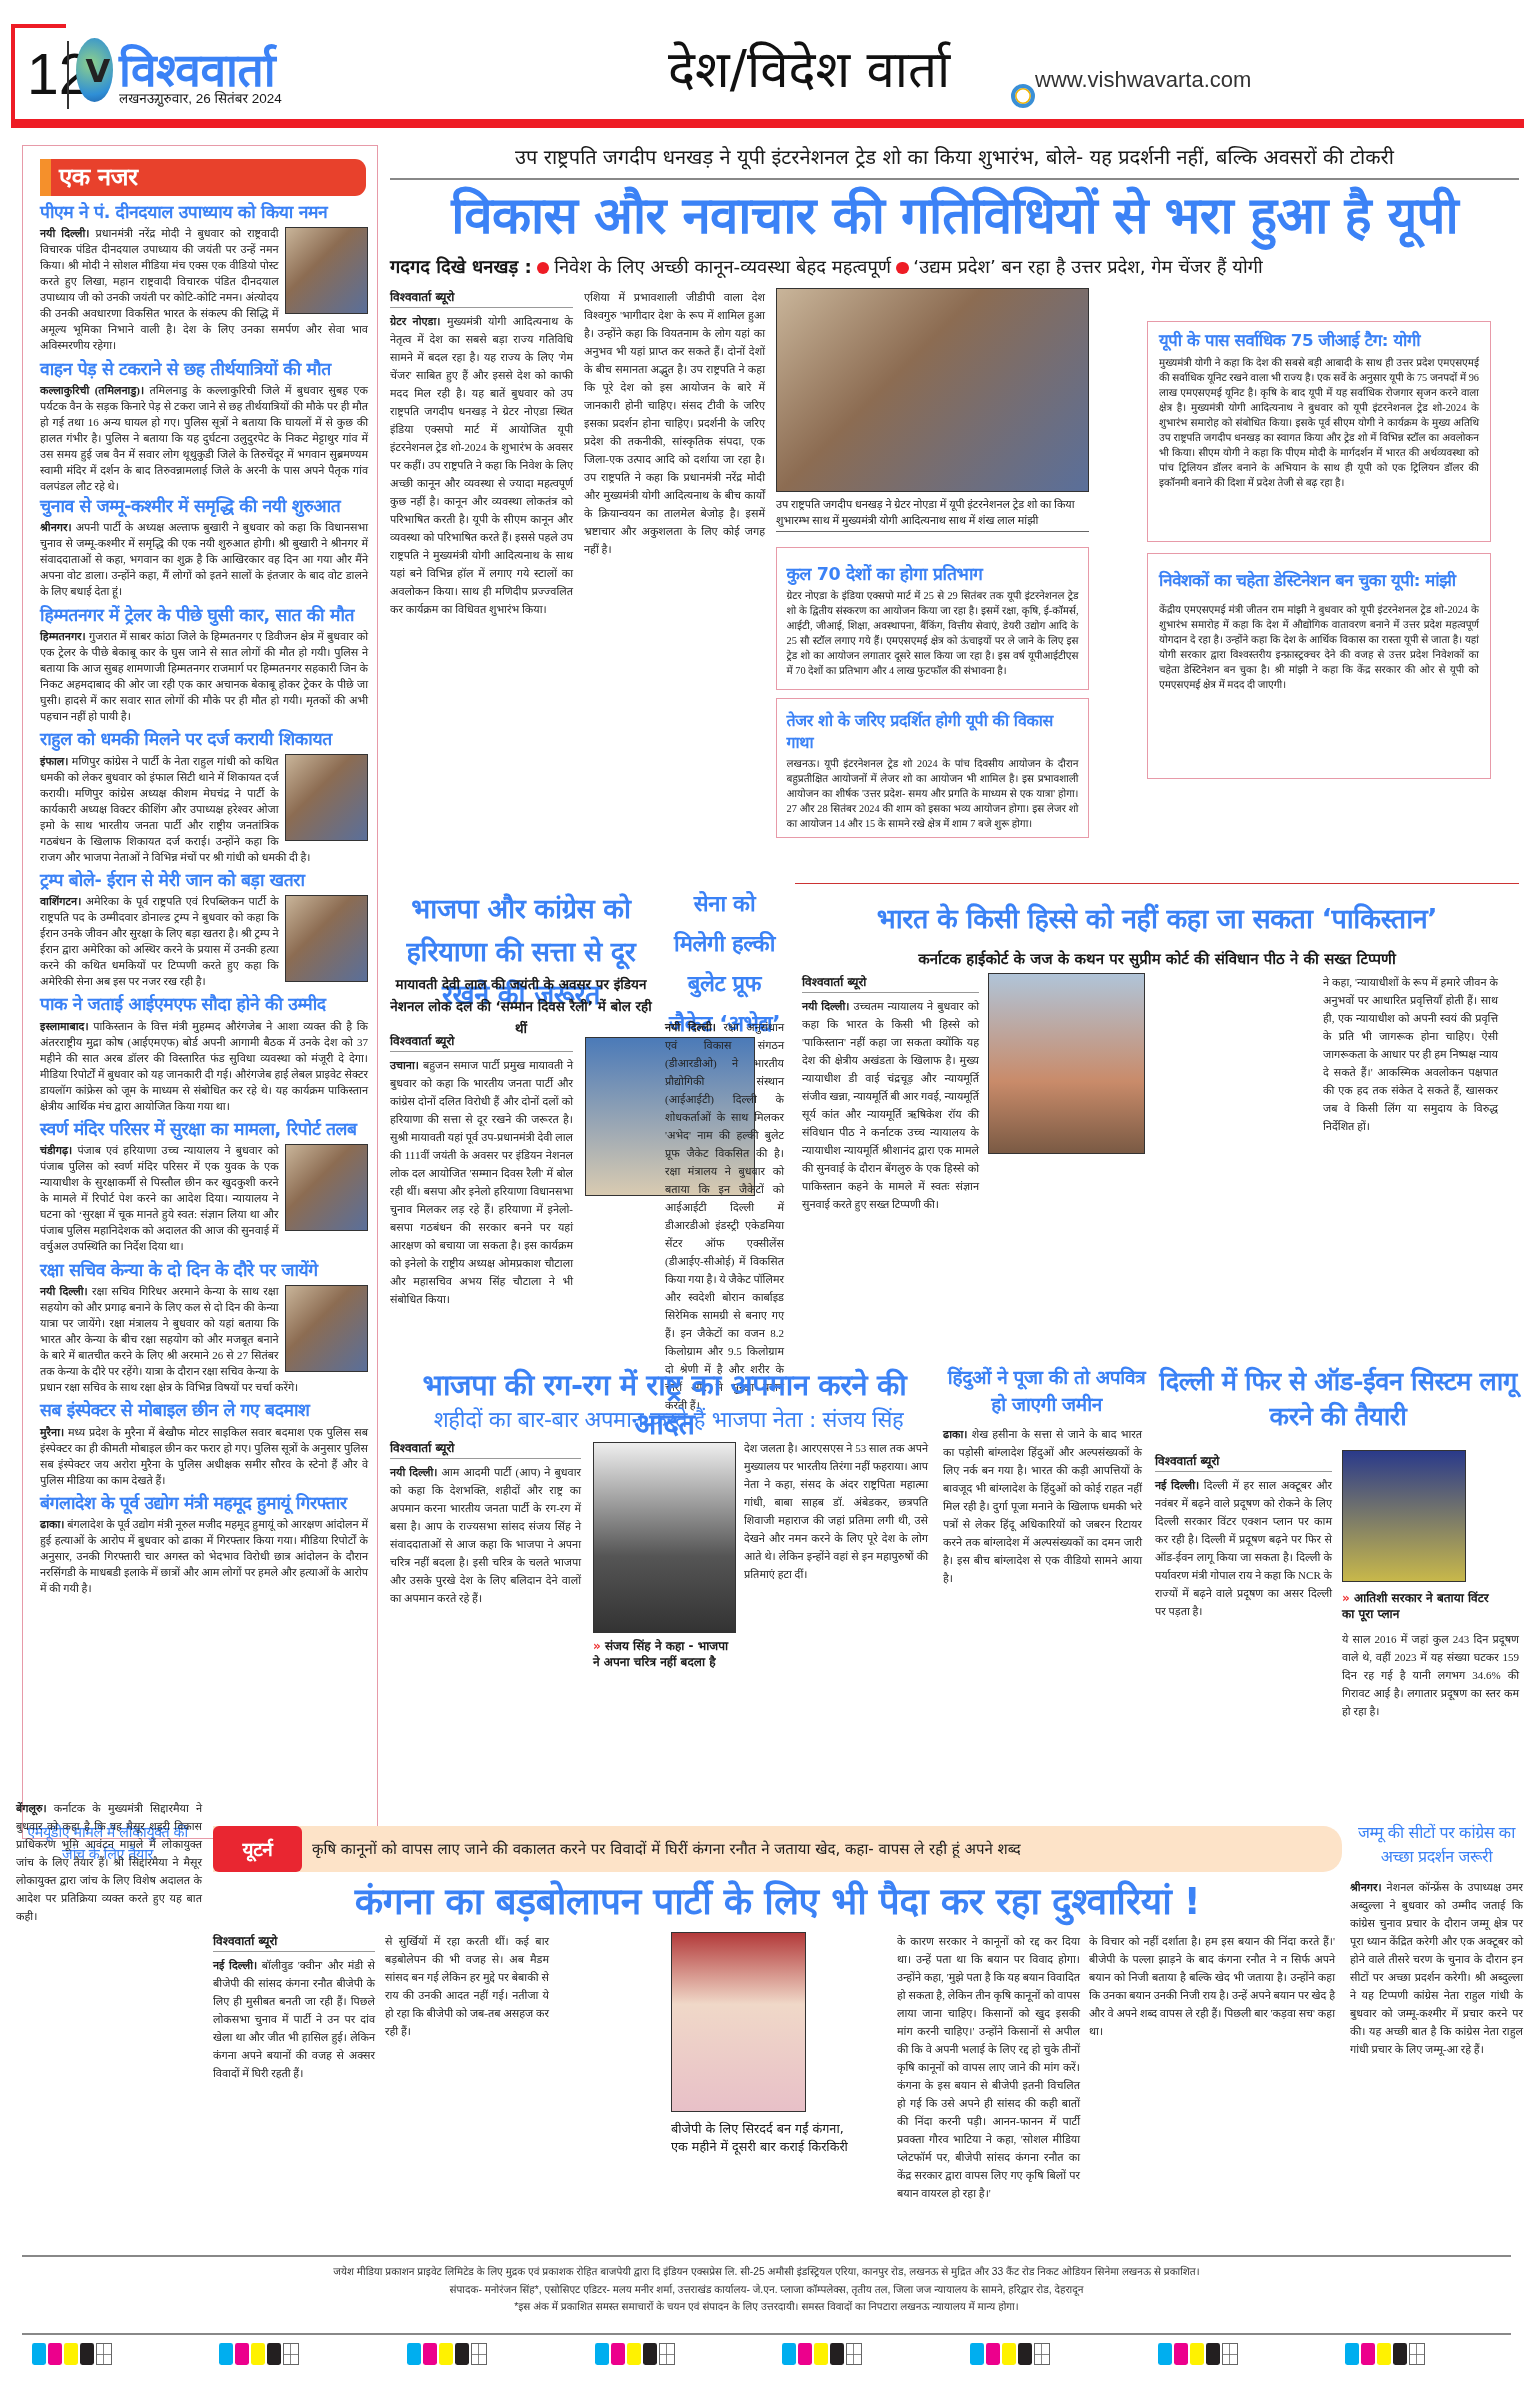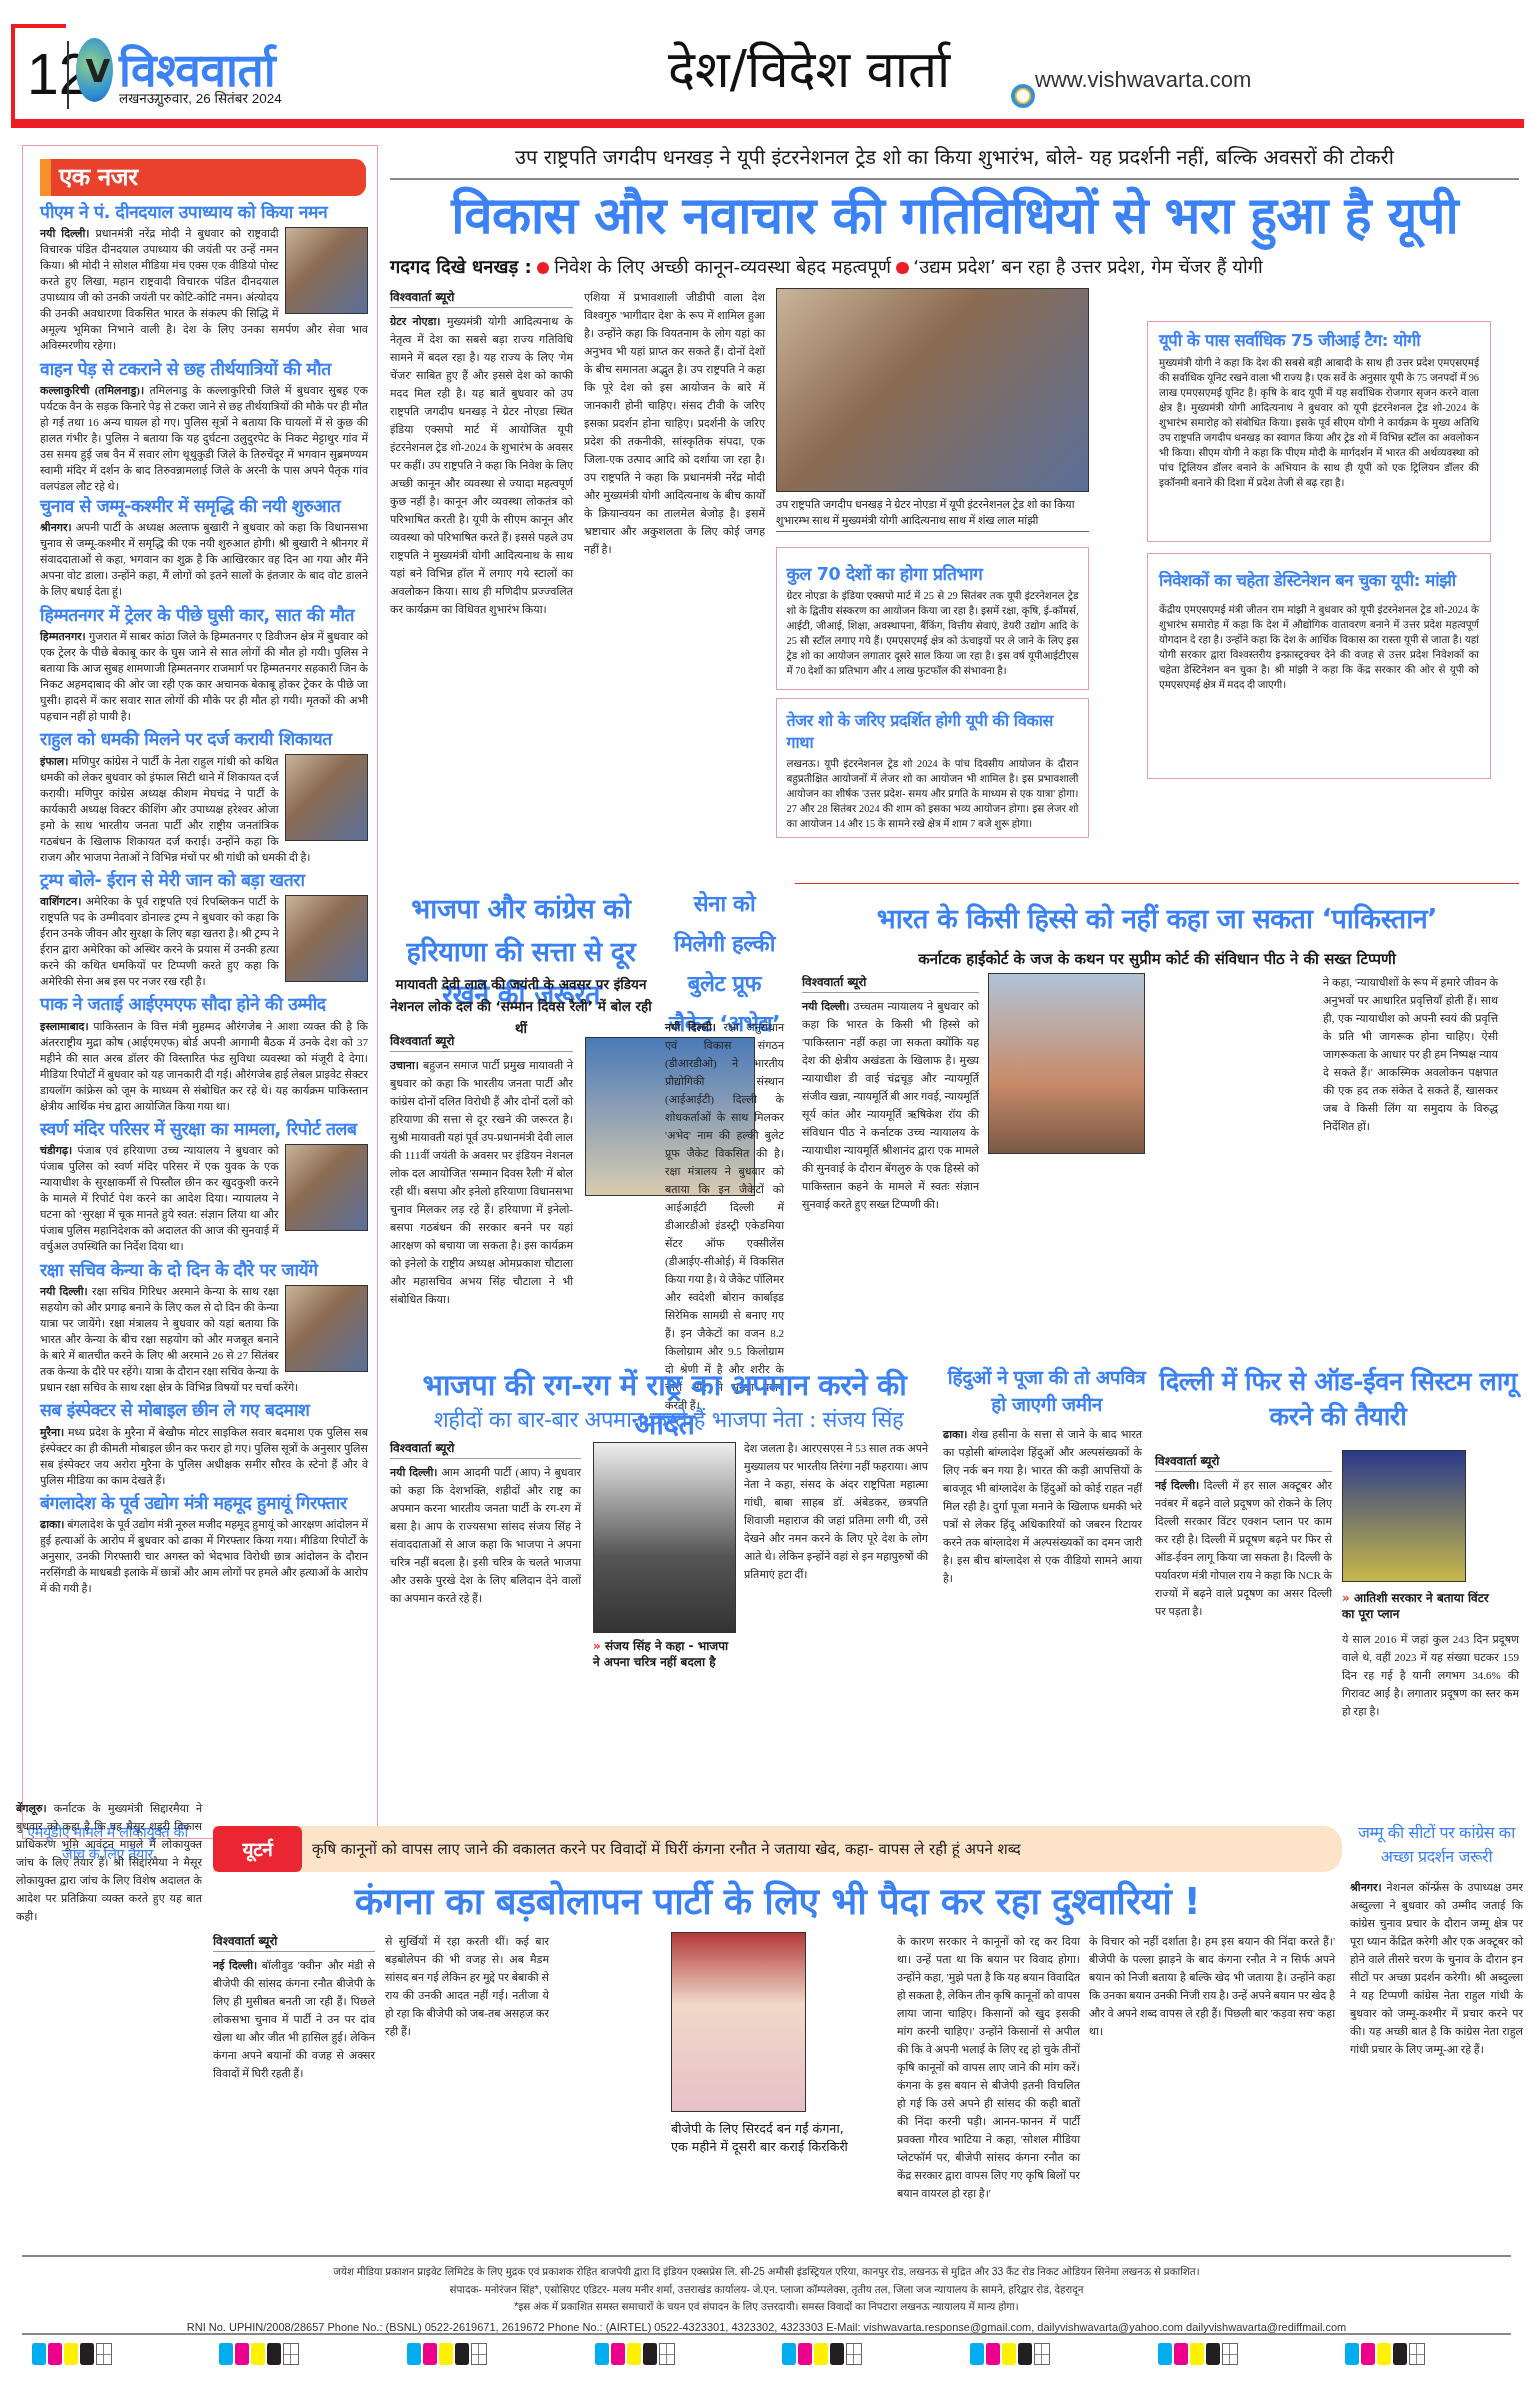--- a/index.html
+++ b/index.html
@@ -207,21 +207,20 @@
 <div class="abs hd" style="left:1350px;top:1821px;width:173px;text-align:center;font-size:16px;font-weight:normal;line-height:24px;">जम्मू की सीटों पर कांग्रेस का अच्छा प्रदर्शन जरूरी</div>
 <div class="abs col-text" style="left:1350px;top:1878px;width:173px;">
   <b>श्रीनगर।</b> <span>नेशनल कॉन्फ्रेंस के उपाध्यक्ष उमर अब्दुल्ला ने बुधवार को उम्मीद जताई कि कांग्रेस चुनाव प्रचार के दौरान जम्मू क्षेत्र पर पूरा ध्यान केंद्रित करेगी और एक अक्टूबर को होने वाले तीसरे चरण के चुनाव के दौरान इन सीटों पर अच्छा प्रदर्शन करेगी। श्री अब्दुल्ला ने यह टिप्पणी कांग्रेस नेता राहुल गांधी के बुधवार को जम्मू-कश्मीर में प्रचार करने पर की। यह अच्छी बात है कि कांग्रेस नेता राहुल गांधी प्रचार के लिए जम्मू-आ रहे हैं।</span>
 </div>
 
 <div class="abs rule" style="left:22px;top:2255px;width:1489px;"></div>
 <div class="abs" style="left:22px;top:2263px;width:1489px;text-align:center;font-family:'Liberation Sans',sans-serif;font-size:10.3px;line-height:17.5px;color:#333;">
   <div>जयेश मीडिया प्रकाशन प्राइवेट लिमिटेड के लिए मुद्रक एवं प्रकाशक रोहित बाजपेयी द्वारा दि इंडियन एक्सप्रेस लि. सी-25 अमौसी इंडस्ट्रियल एरिया, कानपुर रोड, लखनऊ से मुद्रित और 33 कैंट रोड निकट ओडियन सिनेमा लखनऊ से प्रकाशित।</div>
   <div>संपादक- मनोरंजन सिंह*, एसोसिएट एडिटर- मलय मनीर शर्मा, उत्तराखंड कार्यालय- जे.एन. प्लाजा कॉम्पलेक्स, तृतीय तल, जिला जज न्यायालय के सामने, हरिद्वार रोड, देहरादून</div>
   <div>*इस अंक में प्रकाशित समस्त समाचारों के चयन एवं संपादन के लिए उत्तरदायी। समस्त विवादों का निपटारा लखनऊ न्यायालय में मान्य होगा।</div>
-  <div style="font-size:11px;margin-top:3.2px;">RNI No. UPHIN/2008/28657 Phone No.: (BSNL) 0522-2619671, 2619672 Phone No.: (AIRTEL) 0522-4323301, 4323302, 4323303 E-Mail: vishwavarta.response@gmail.com, dailyvishwavarta@yahoo.com dailyvishwavarta@rediffmail.com</div>
 </div>
 <div class="abs rule" style="left:22px;top:2333px;width:1489px;"></div>
 <div id="cmyk-row">
     <div class="cmyk" style="left: 32px;">
       <span style="background: rgb(0, 174, 239);"></span>
       <span style="background: rgb(236, 0, 140);"></span>
       <span style="background: rgb(255, 242, 0);"></span>
       <span style="background: rgb(35, 31, 32);"></span>
       <span style="width: 16px; height: 22px; border: 0.8px solid rgb(102, 102, 102); border-radius: 0px; background: linear-gradient(rgb(102, 102, 102), rgb(102, 102, 102)) center center / 100% 0.8px no-repeat, linear-gradient(rgb(102, 102, 102), rgb(102, 102, 102)) center center / 0.8px 100% no-repeat;"></span>
     </div>

